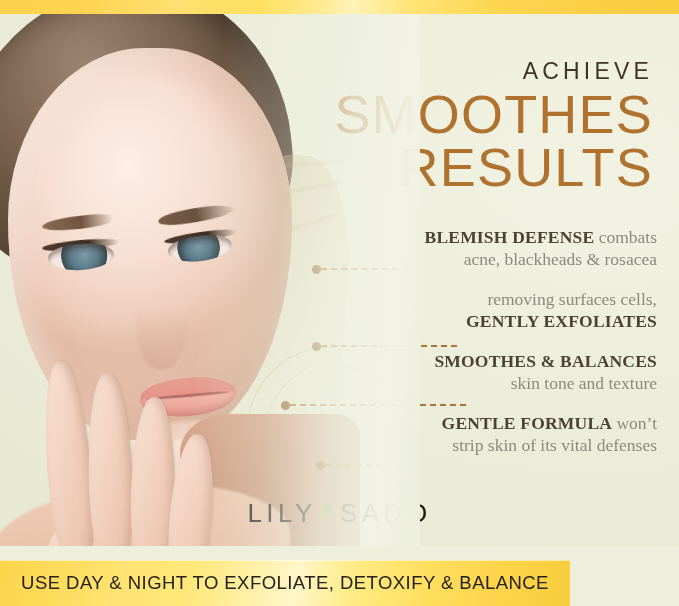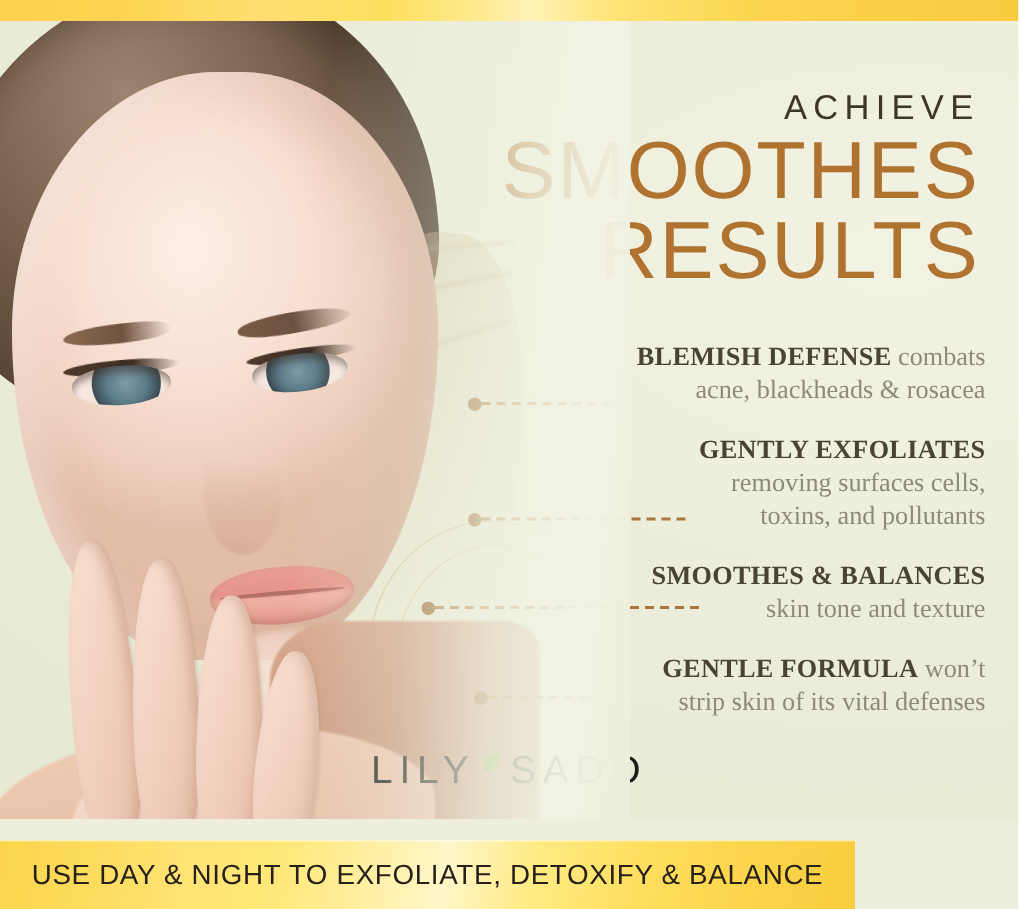--- a/index.html
+++ b/index.html
@@ -297,23 +297,22 @@
     </div>
 
     <div class="benefits">
 
       <div class="benefit">
         <div class="line"><span class="lead">BLEMISH DEFENSE</span><span> combats</span></div>
         <div class="line">acne, blackheads &amp; rosacea</div>
       </div>
 
       <div class="benefit">
+        <div class="line">removing surfaces cells,</div>
         <div class="line"><span class="lead">GENTLY EXFOLIATES</span><span></span></div>
-        <div class="line">removing surfaces cells,</div>
-        <div class="line">toxins, and pollutants</div>
       </div>
 
       <div class="benefit">
         <div class="line"><span class="lead">SMOOTHES &amp; BALANCES</span><span></span></div>
         <div class="line">skin tone and texture</div>
       </div>
 
       <div class="benefit">
         <div class="line"><span class="lead">GENTLE FORMULA</span><span> won’t</span></div>
         <div class="line">strip skin of its vital defenses</div>

